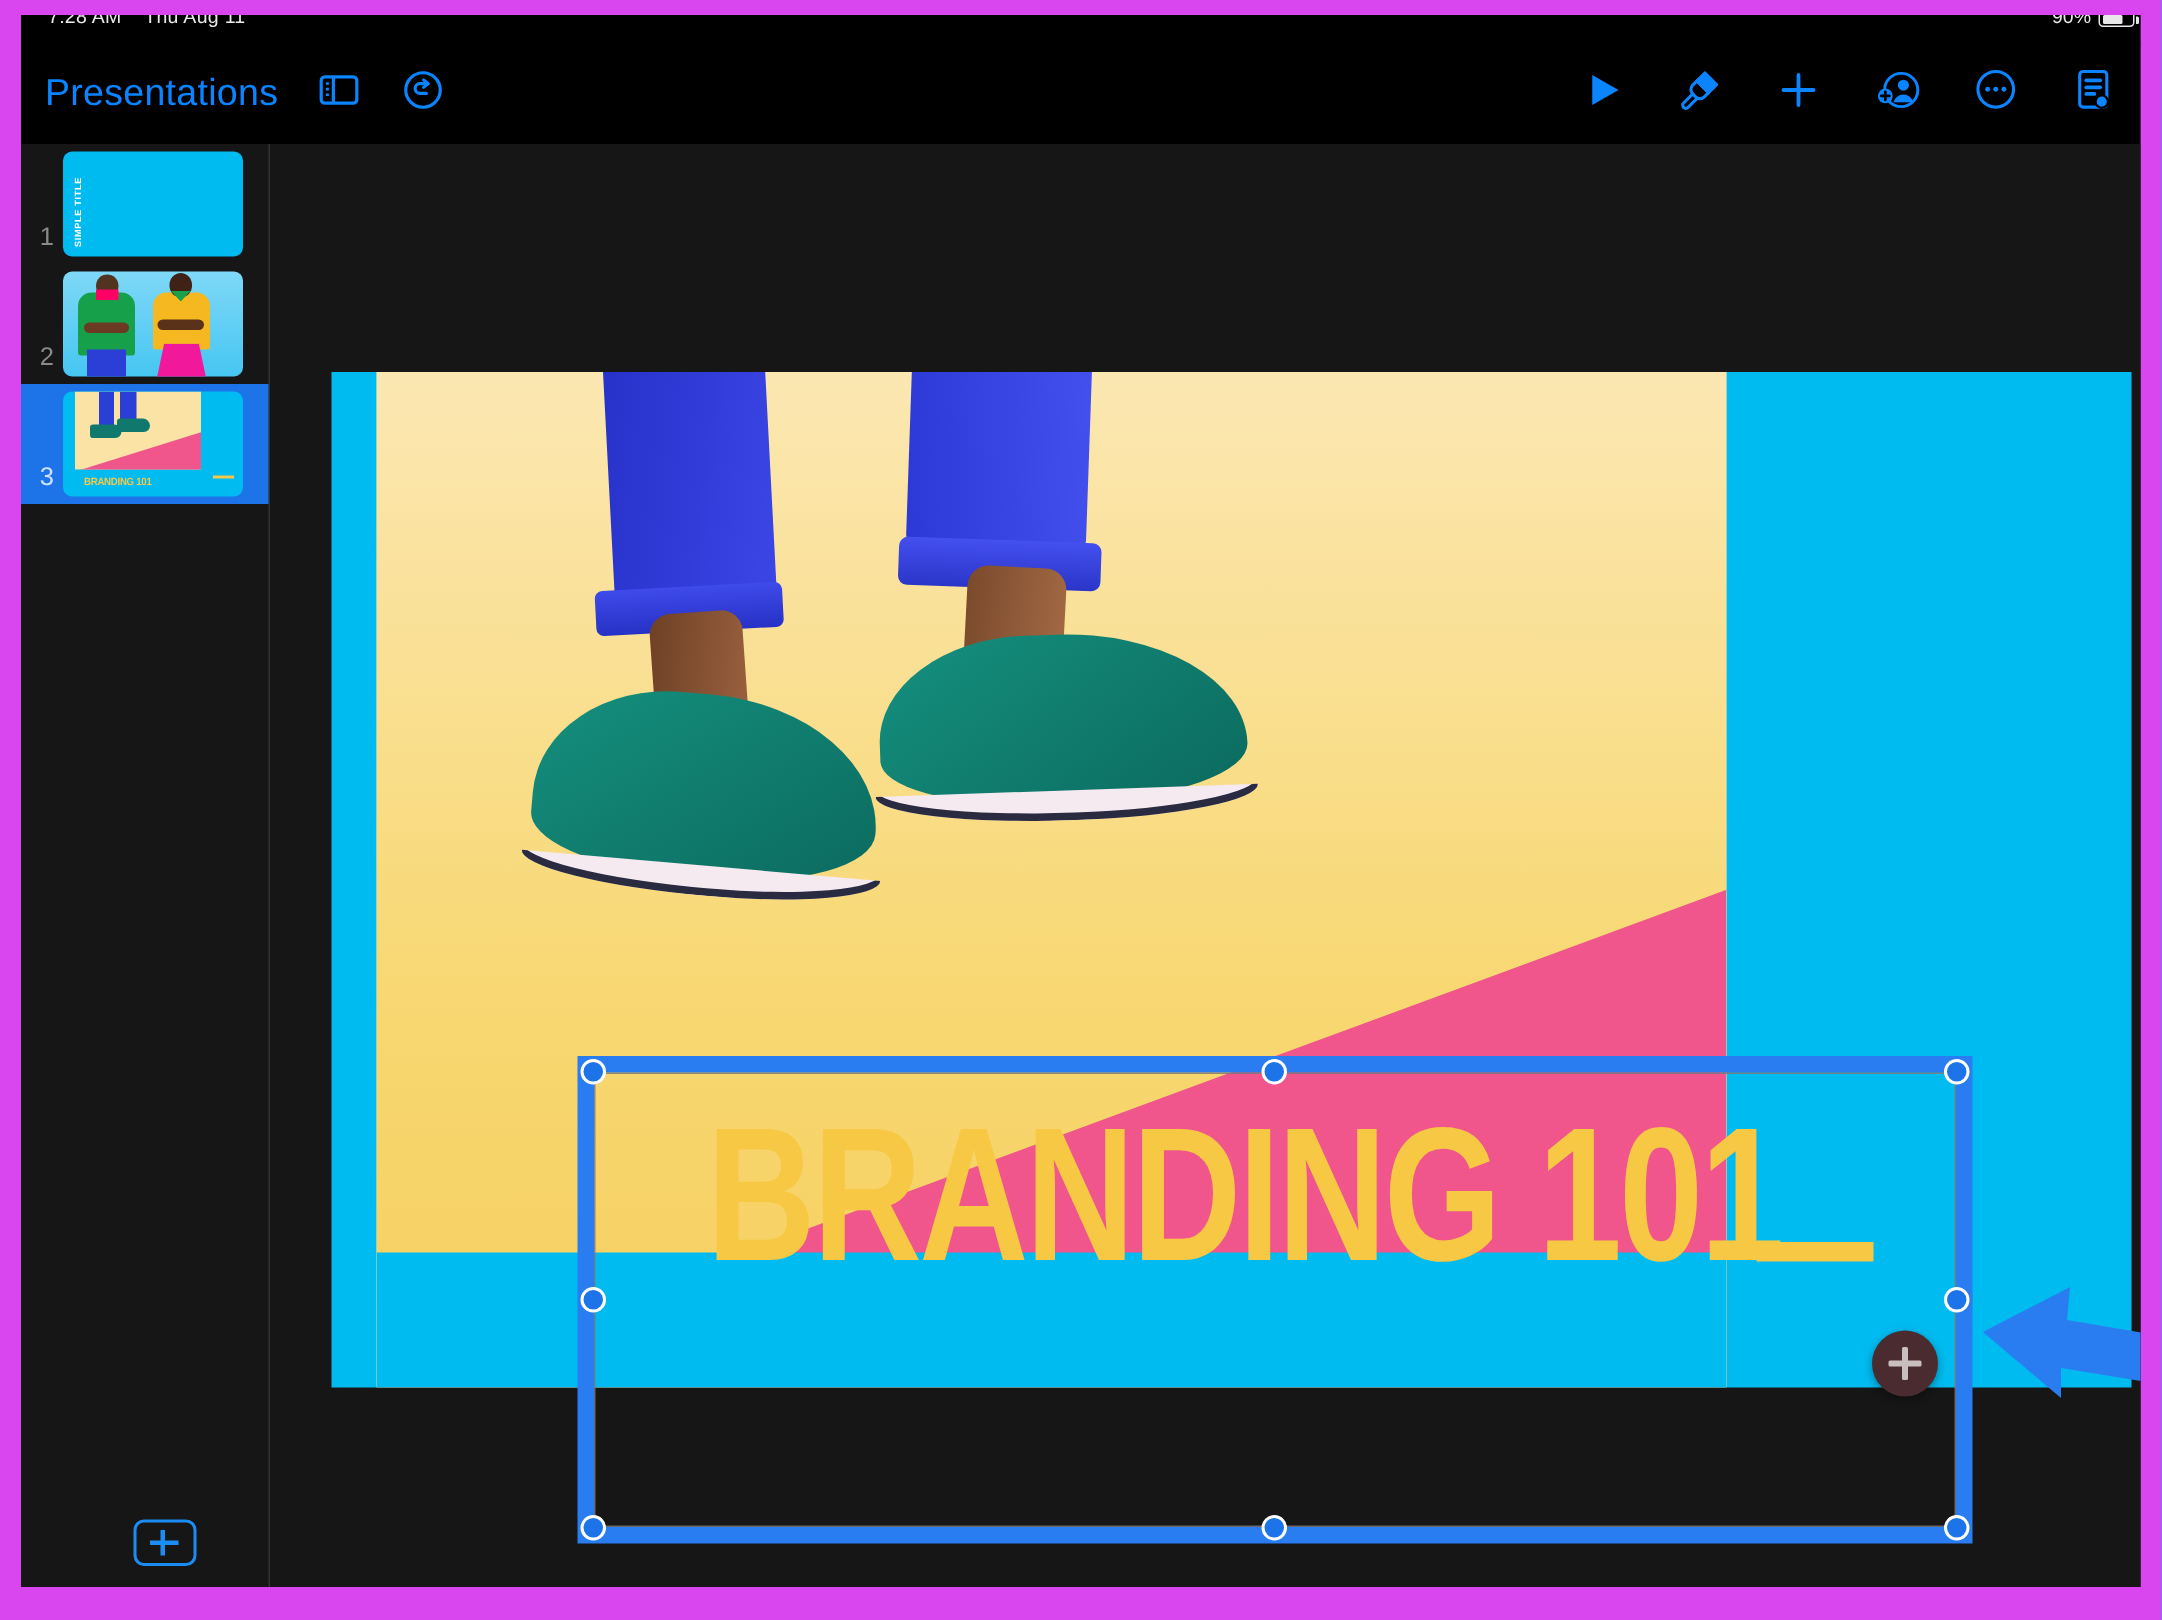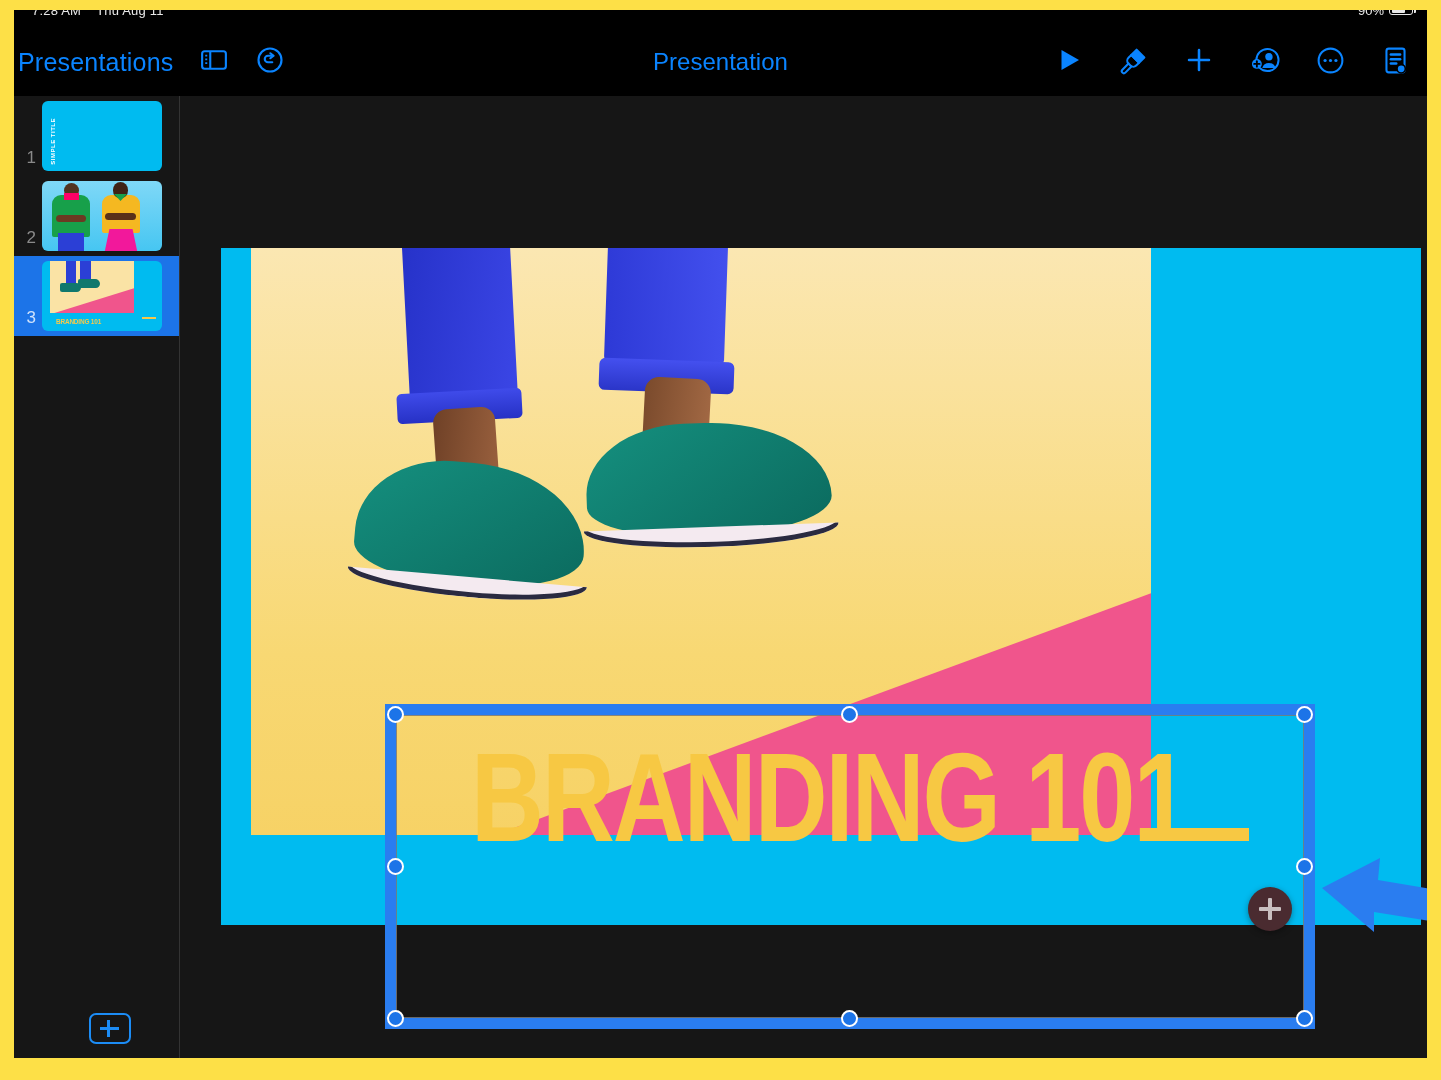--- a/index.html
+++ b/index.html
@@ -4,42 +4,42 @@
 <style>
   * { box-sizing: border-box; margin: 0; padding: 0; }
   html, body {
     width: 1441px; height: 1080px;
     background: #3485e4;
     font-family: "Liberation Sans", sans-serif;
     overflow: hidden;
   }
   #screen {
     position: absolute; inset: 0;
-    background: #fde047;
+    background: #d946ef;
   }
   
   #app {
     position: absolute;
     left: 14px; top: 10px; right: 14px; bottom: 22px;
     background: #000;
     overflow: hidden;
   }
   
   #statusbar {
     position: absolute; left: 0; top: 0; width: 100%; height: 20px;
     background: #000; color: #e8e8e8;
     font-size: 13px; line-height: 14px;
   }
   #statusbar .sb-left {
     position: absolute; left: 18px; top: -6px;
     white-space: nowrap; letter-spacing: .2px;
   }
   #statusbar .sb-right {
-    position: absolute; right: 14px; top: -6px;
-    display: flex; align-items: flex-start; gap: 5px;
+    position: absolute; right: 4px; top: -6px;
+    display: flex; align-items: flex-end; gap: 5px;
     white-space: nowrap;
   }
   .batt {
     display: inline-block; width: 24px; height: 11px;
     border: 1.5px solid #e8e8e8; border-radius: 3px;
     position: relative;
   }
   .batt::after {
     content: ""; position: absolute; right: -4px; top: 3px;
     width: 2px; height: 5px; background: #e8e8e8; border-radius: 0 1px 1px 0;
@@ -47,21 +47,21 @@
   .batt i {
     position: absolute; left: 1.5px; top: 1.5px; bottom: 1.5px;
     width: 60%; background: #e8e8e8; border-radius: 1px; display: block;
   }
   
   #toolbar {
     position: absolute; left: 0; top: 18px; width: 100%; height: 68px;
     background: #000;
     display: flex; align-items: center;
   }
-  #toolbar .tb-left { display: flex; align-items: center; gap: 26px; padding-left: 4px; }
+  #toolbar .tb-left { display: flex; align-items: center; gap: 26px; padding-left: 16px; }
   #presentations-btn {
     color: #0a84ff; font-size: 25px; letter-spacing: .2px;
     background: none; border: 0; cursor: pointer;
     font-family: "Liberation Sans", sans-serif;
   }
   #doc-title {
     position: absolute; left: 0; right: 0; text-align: center;
     color: #0a84ff; font-size: 24px; pointer-events: none;
   }
   #toolbar .tb-right {
@@ -297,21 +297,20 @@
 
         <span class="ticon">
           <svg width="30" height="30" viewBox="0 0 24 24" fill="none" stroke="#0a84ff" stroke-width="1.7">
             <circle cx="12" cy="12" r="9.2"></circle>
             <path d="M14.6 8.6H10.4a2.6 2.6 0 0 0 0 5.2h3.4" stroke-linecap="round"></path>
             <polyline points="12.3,6.6 14.8,8.6 12.3,10.6" stroke-linejoin="round" stroke-linecap="round"></polyline>
           </svg>
         </span>
       </div>
 
-      <div id="doc-title">Presentation</div>
 
       <div class="tb-right">
         <span class="ticon">
           <svg width="30" height="30" viewBox="0 0 24 24">
               <polygon points="6,4 20,12 6,20" fill="#0a84ff"></polygon>
             </svg>
         </span>
 
         <span class="ticon">
           <svg width="31" height="31" viewBox="0 0 24 24" fill="none" stroke="#0a84ff" stroke-width="1.6" stroke-linejoin="round">

